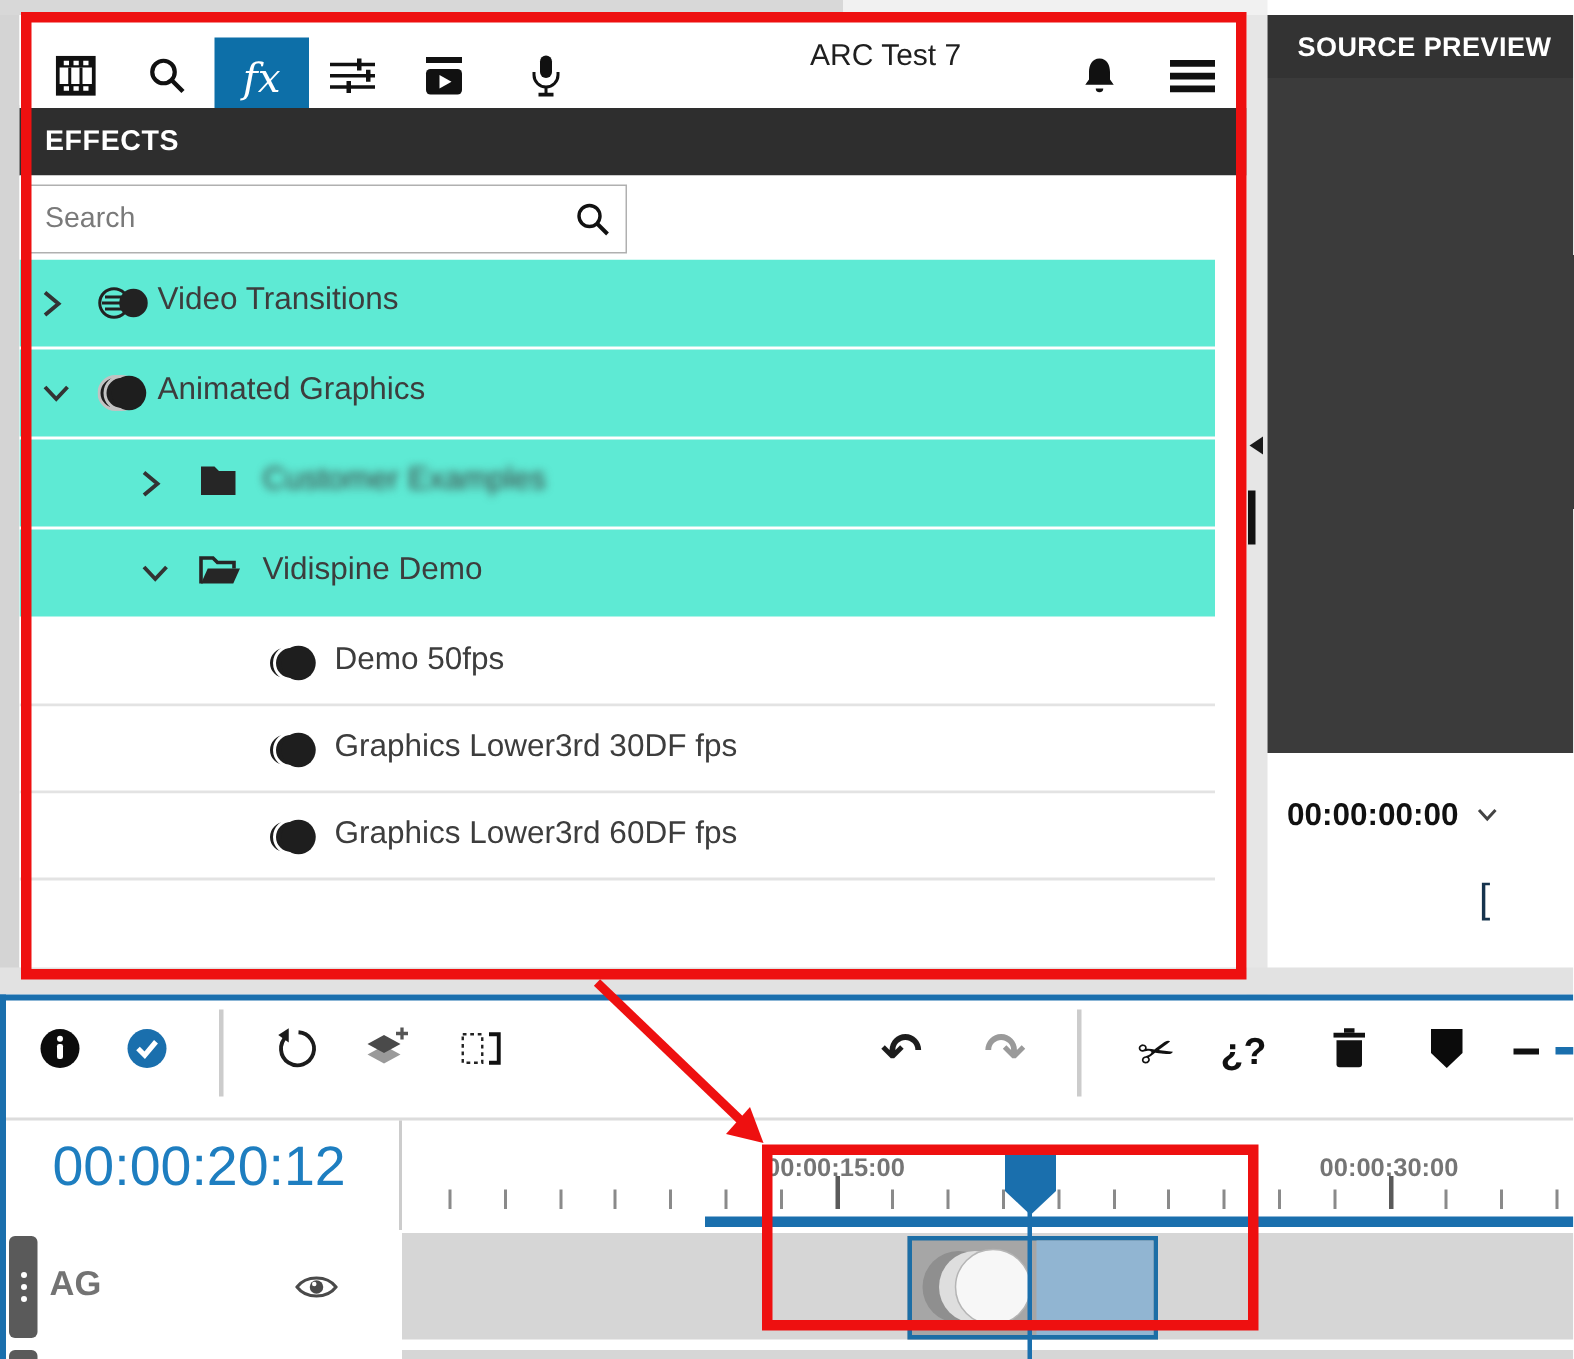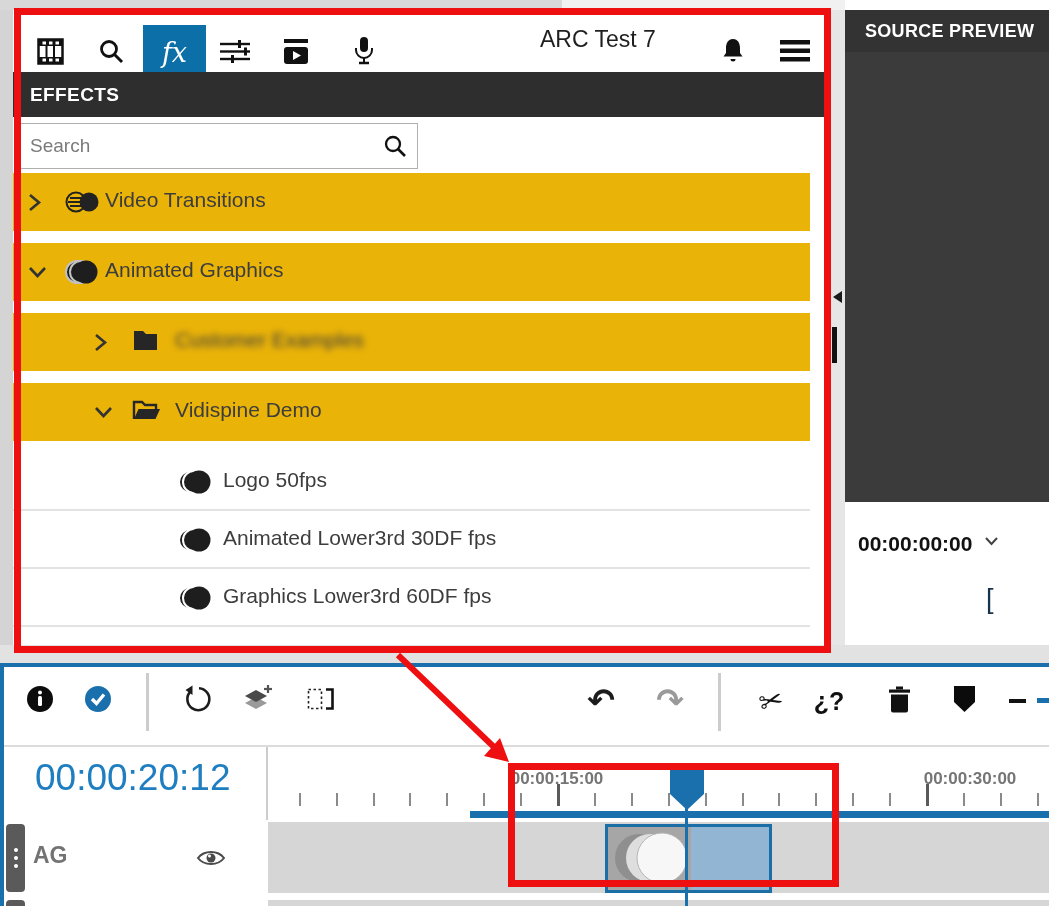--- a/index.html
+++ b/index.html
@@ -10,55 +10,55 @@
   
   .strip-a { left:0; top:0; width:562px; height:10px; background:#d8d8d8; }
   .strip-b { left:562px; top:0; width:283px; height:10px; background:#f1f1f1; }
   .left-gutter { left:0; top:10px; width:13px; height:653px; background:#d4d4d4; }
 
   
   .main-toolbar { left:13px; top:10px; width:818px; height:60px; background:#fff; }
   .navbtn { position:absolute; width:44px; height:44px; top:21px; display:flex; align-items:center; justify-content:center; }
   .fx-btn { left:130px; top:15px; width:63px; height:55px; display:flex; align-items:center; justify-content:center; }
   .fx-glyph { font-family:"DejaVu Serif",serif; font-style:italic; font-size:27px; color:#fff; }
-  .app-title { left:540px; top:27px; font-size:23px; color:#1f1f1f; }
+  .app-title { left:540px; top:27px; font-size:20px; color:#1f1f1f; }
 
   
   .fx-header { left:13px; top:72px; width:818px; height:45px; background:#2e2e2e; color:#fff;
                font-size:19px; font-weight:bold; line-height:45px; padding-left:17px; letter-spacing:.4px; }
   .search-row { left:13px; top:117px; width:818px; height:56px; background:#fff; }
   .search-box { position:absolute; left:4px; top:6px; width:401px; height:46px; border:1px solid #b0b0b0; background:#fff; }
   .search-box input { position:absolute; left:12px; top:0; width:340px; height:44px; border:none; outline:none;
                       font-size:19px; color:#333; font-family:inherit; }
   .search-box input::placeholder { color:#7a7a7a; opacity:1; }
   .search-box .mag { position:absolute; right:9px; top:10px; }
 
   .tree { left:13px; top:173px; width:818px; height:472px; background:#fff; overflow:hidden; }
   .trow { position:relative; width:797px; height:58px; }
-  .trow.gray { background:#eab308; margin-bottom:12px; }
+  .trow.gray { background:#5eead4; margin-bottom:2px; }
   .trow.leaf { background:#fff; border-bottom:2px solid #e3e3e3; }
   .trow .chev { position:absolute; top:19px; }
   .trow .ricon { position:absolute; top:15px; }
   .trow .rlabel { position:absolute; top:15px; font-size:21px; color:#3d3d3d; white-space:nowrap; }
   .cat .chev { left:14px; } .cat .ricon { left:52px; } .cat .rlabel { left:92px; }
   .fold .chev { left:80px; } .fold .ricon { left:119px; } .fold .rlabel { left:162px; }
   .leaf .ricon { left:165px; } .leaf .rlabel { left:210px; }
   .blurred { filter:blur(3px); color:#8b8b8b; }
 
   
   .splitter { left:831px; top:10px; width:14px; height:653px; background:#e6e6e6; }
   .collapse-tri { position:absolute; left:2px; top:281px; width:0; height:0;
                   border-top:6px solid transparent; border-bottom:6px solid transparent; border-right:9px solid #1a1a1a; }
   .scroll-thumb { position:absolute; left:1px; top:317px; width:5px; height:36px; background:#111; }
 
   
   .sp-header { left:845px; top:10px; width:204px; height:42px; background:#333; color:#fff;
                font-size:18px; font-weight:bold; line-height:42px; padding-left:20px; letter-spacing:.3px; }
   .sp-preview { left:845px; top:52px; width:204px; height:450px; background:#3b3b3b; }
-  .sp-tc-row { left:858px; top:532px; display:flex; align-items:flex-start; gap:12px; }
+  .sp-tc-row { left:858px; top:532px; display:flex; align-items:center; gap:12px; }
   .sp-tc { font-size:21px; font-weight:bold; color:#111; }
   .sp-markin { left:986px; top:584px; font-size:27px; color:#16334d; }
   .gray-gap { left:0; top:645px; width:1049px; height:18px; background:#e2e2e2; }
 
   
   .bottom { left:0; top:663px; width:1049px; height:243px; background:#fff;
             border-top:4px solid #1a6fad; border-left:4px solid #1a6fad; }
   .tbtn { position:absolute; width:46px; height:46px; display:flex; align-items:center; justify-content:center; }
   .vdiv { position:absolute; width:3px; height:58px; top:6px; background:#ccc; }
   .glyph-undo { font-size:33px; color:#1c1c1c; font-weight:bold; }
@@ -233,30 +233,30 @@
           </svg></span>
       <span class="rlabel">Vidispine Demo</span>
     </div>
 
     <div class="trow leaf">
       <span class="ricon"><svg width="36" height="28" viewBox="0 0 36 28">
             <circle cx="12" cy="14" r="11" fill="#1e1e1e" stroke="#fff" stroke-width="2"></circle>
             <circle cx="16" cy="14" r="11" fill="#1e1e1e" stroke="#fff" stroke-width="2"></circle>
             <circle cx="21" cy="14" r="11.5" fill="#1e1e1e"></circle>
           </svg></span>
-      <span class="rlabel">Logo 50fps</span>
+      <span class="rlabel">Demo 50fps</span>
     </div>
 
     <div class="trow leaf">
       <span class="ricon"><svg width="36" height="28" viewBox="0 0 36 28">
             <circle cx="12" cy="14" r="11" fill="#1e1e1e" stroke="#fff" stroke-width="2"></circle>
             <circle cx="16" cy="14" r="11" fill="#1e1e1e" stroke="#fff" stroke-width="2"></circle>
             <circle cx="21" cy="14" r="11.5" fill="#1e1e1e"></circle>
           </svg></span>
-      <span class="rlabel">Animated Lower3rd 30DF fps</span>
+      <span class="rlabel">Graphics Lower3rd 30DF fps</span>
     </div>
 
     <div class="trow leaf">
       <span class="ricon"><svg width="36" height="28" viewBox="0 0 36 28">
             <circle cx="12" cy="14" r="11" fill="#1e1e1e" stroke="#fff" stroke-width="2"></circle>
             <circle cx="16" cy="14" r="11" fill="#1e1e1e" stroke="#fff" stroke-width="2"></circle>
             <circle cx="21" cy="14" r="11.5" fill="#1e1e1e"></circle>
           </svg></span>
       <span class="rlabel">Graphics Lower3rd 60DF fps</span>
     </div>
@@ -345,21 +345,21 @@
       <span class="minus-bar"></span>
     </div>
     <div class="blue-dash" style="top:31px"></div>
 
     <div class="hline"></div>
 
     <div class="big-tc">00:00:20:12</div>
     <div class="cell-div"></div>
 
     <div class="rlabel-tc" style="left:483px">00:00:15:00</div>
-    <div class="rlabel-tc" style="left:896px">00:00:30:00</div>
+    <div class="rlabel-tc" style="left:852px">00:00:30:00</div>
     <div class="ticks" id="ticks">
         <div class="tick" style="left: 30.7px;"></div>
         <div class="tick" style="left: 67.6px;"></div>
         <div class="tick" style="left: 104.5px;"></div>
         <div class="tick" style="left: 141.4px;"></div>
         <div class="tick" style="left: 178.3px;"></div>
         <div class="tick" style="left: 215.2px;"></div>
         <div class="tick" style="left: 252.1px;"></div>
         <div class="tick major" style="left: 289px;"></div>
         <div class="tick" style="left: 325.9px;"></div>

